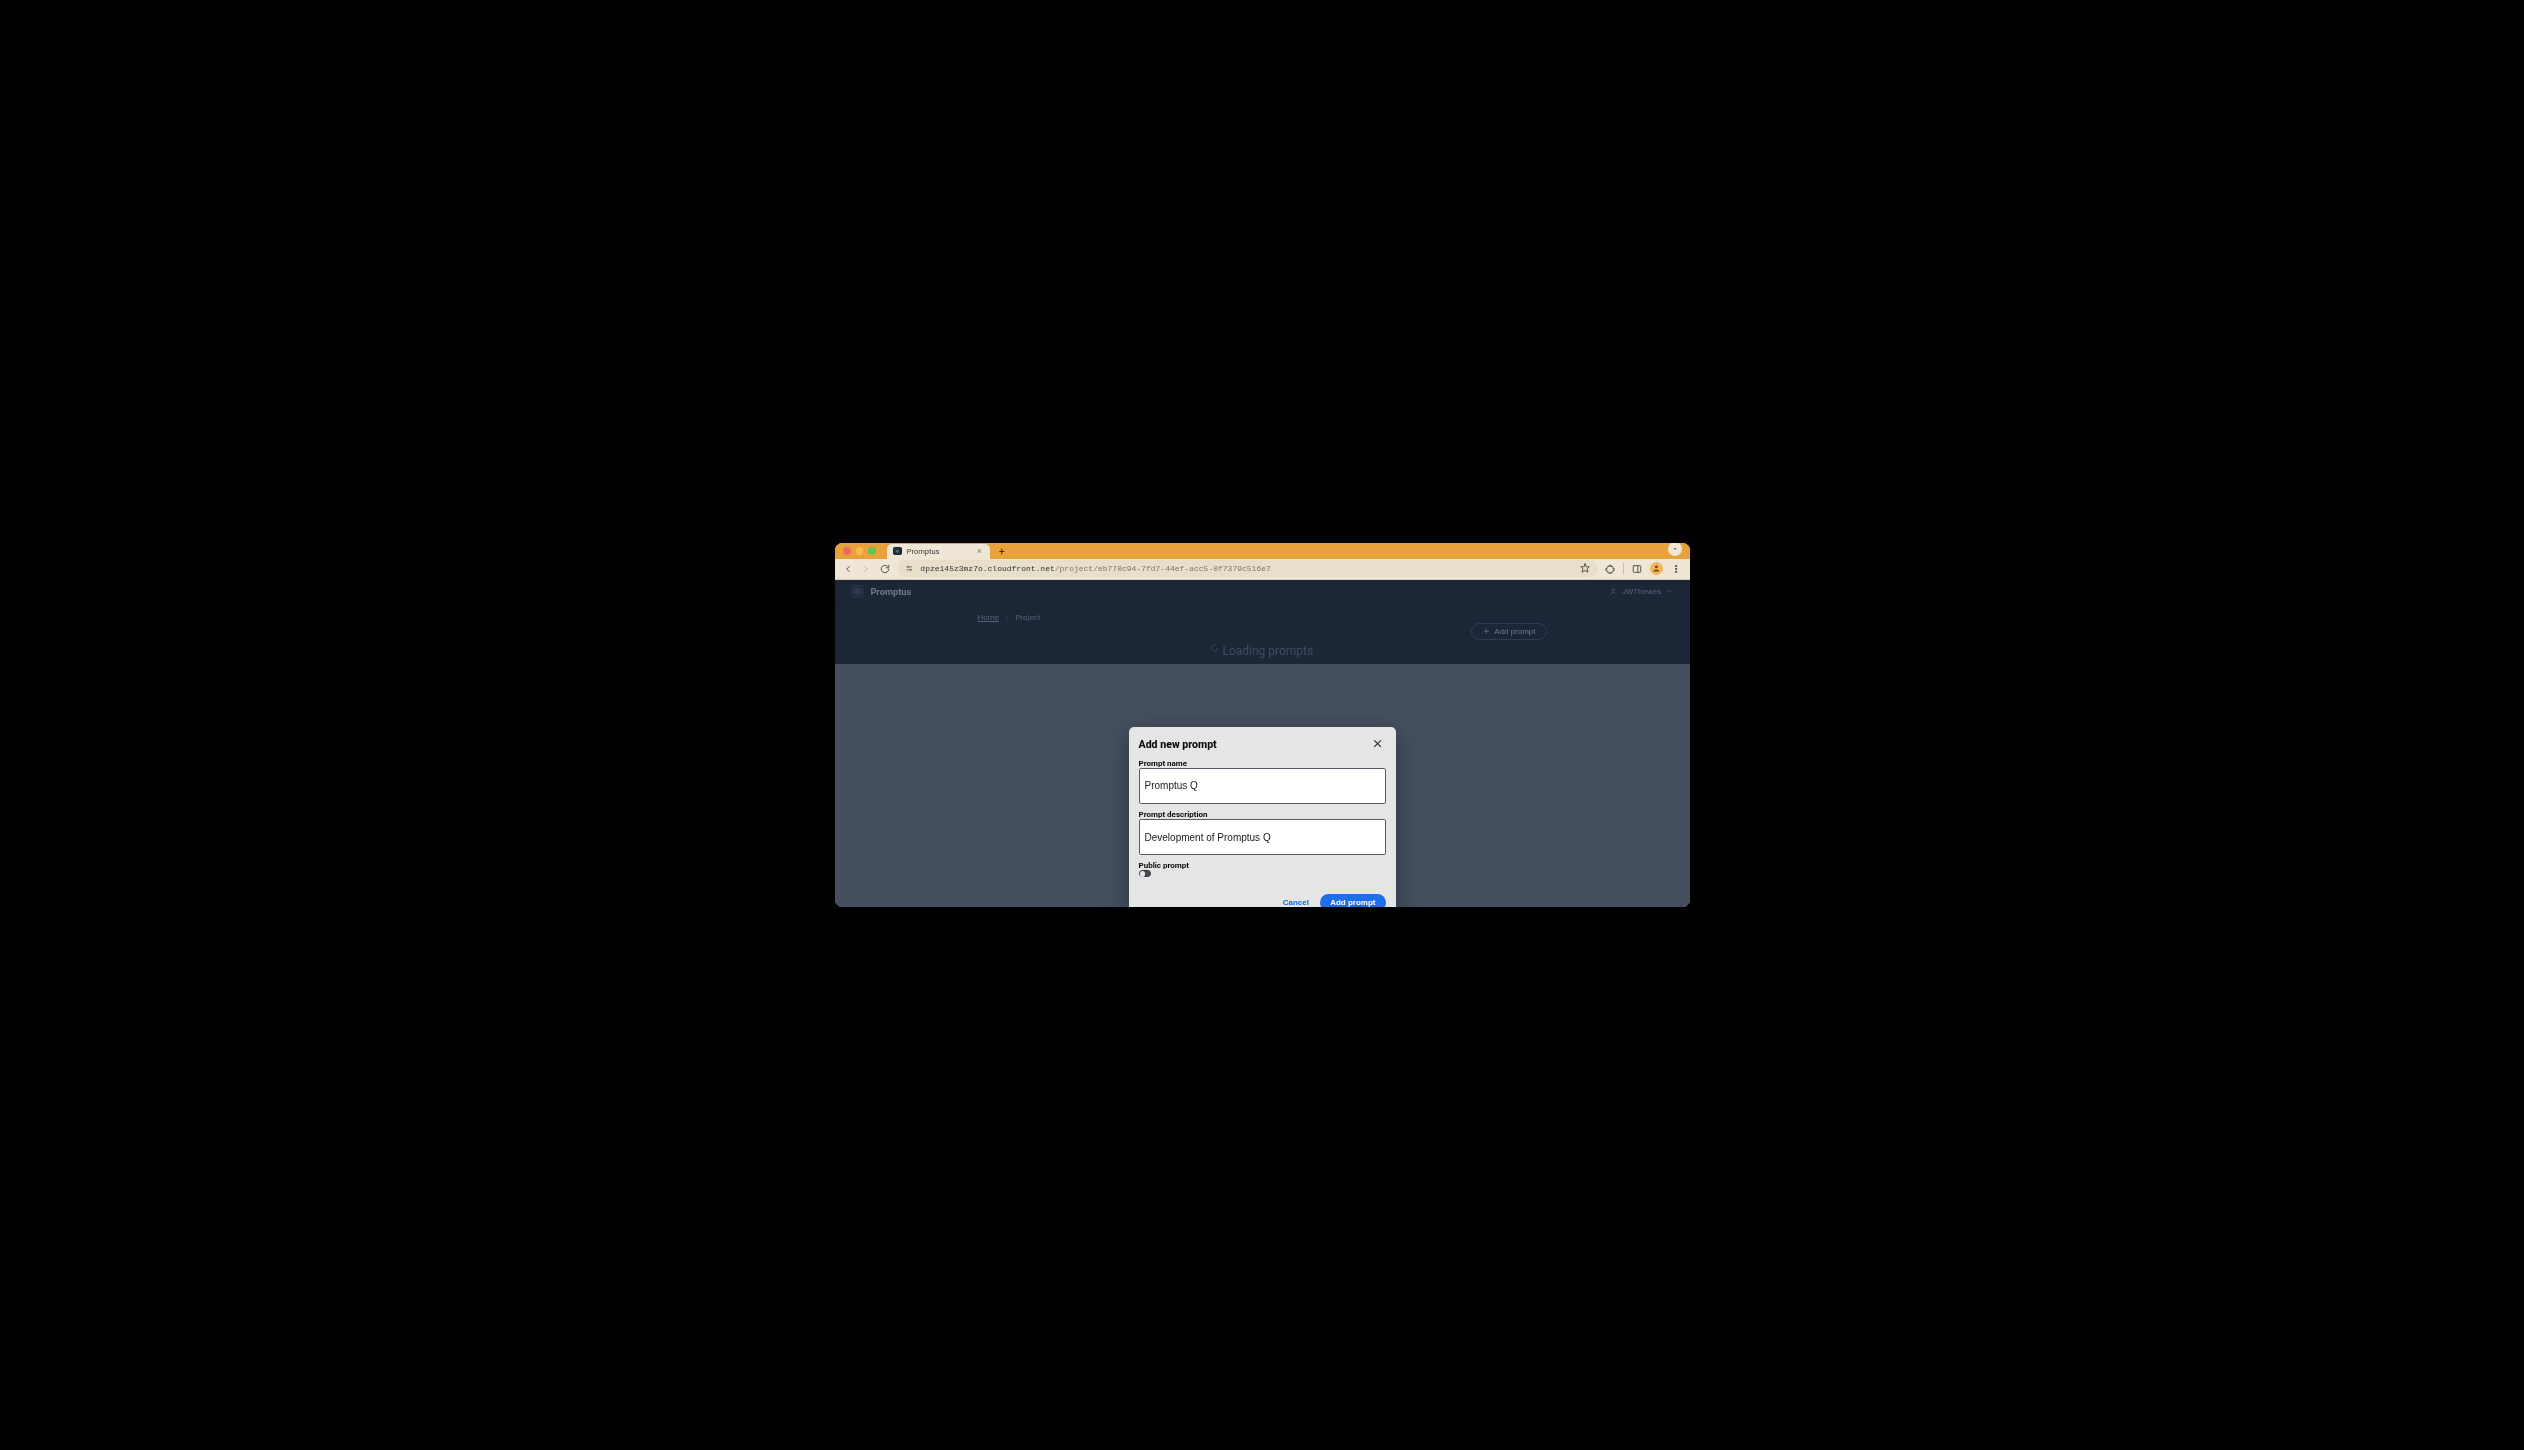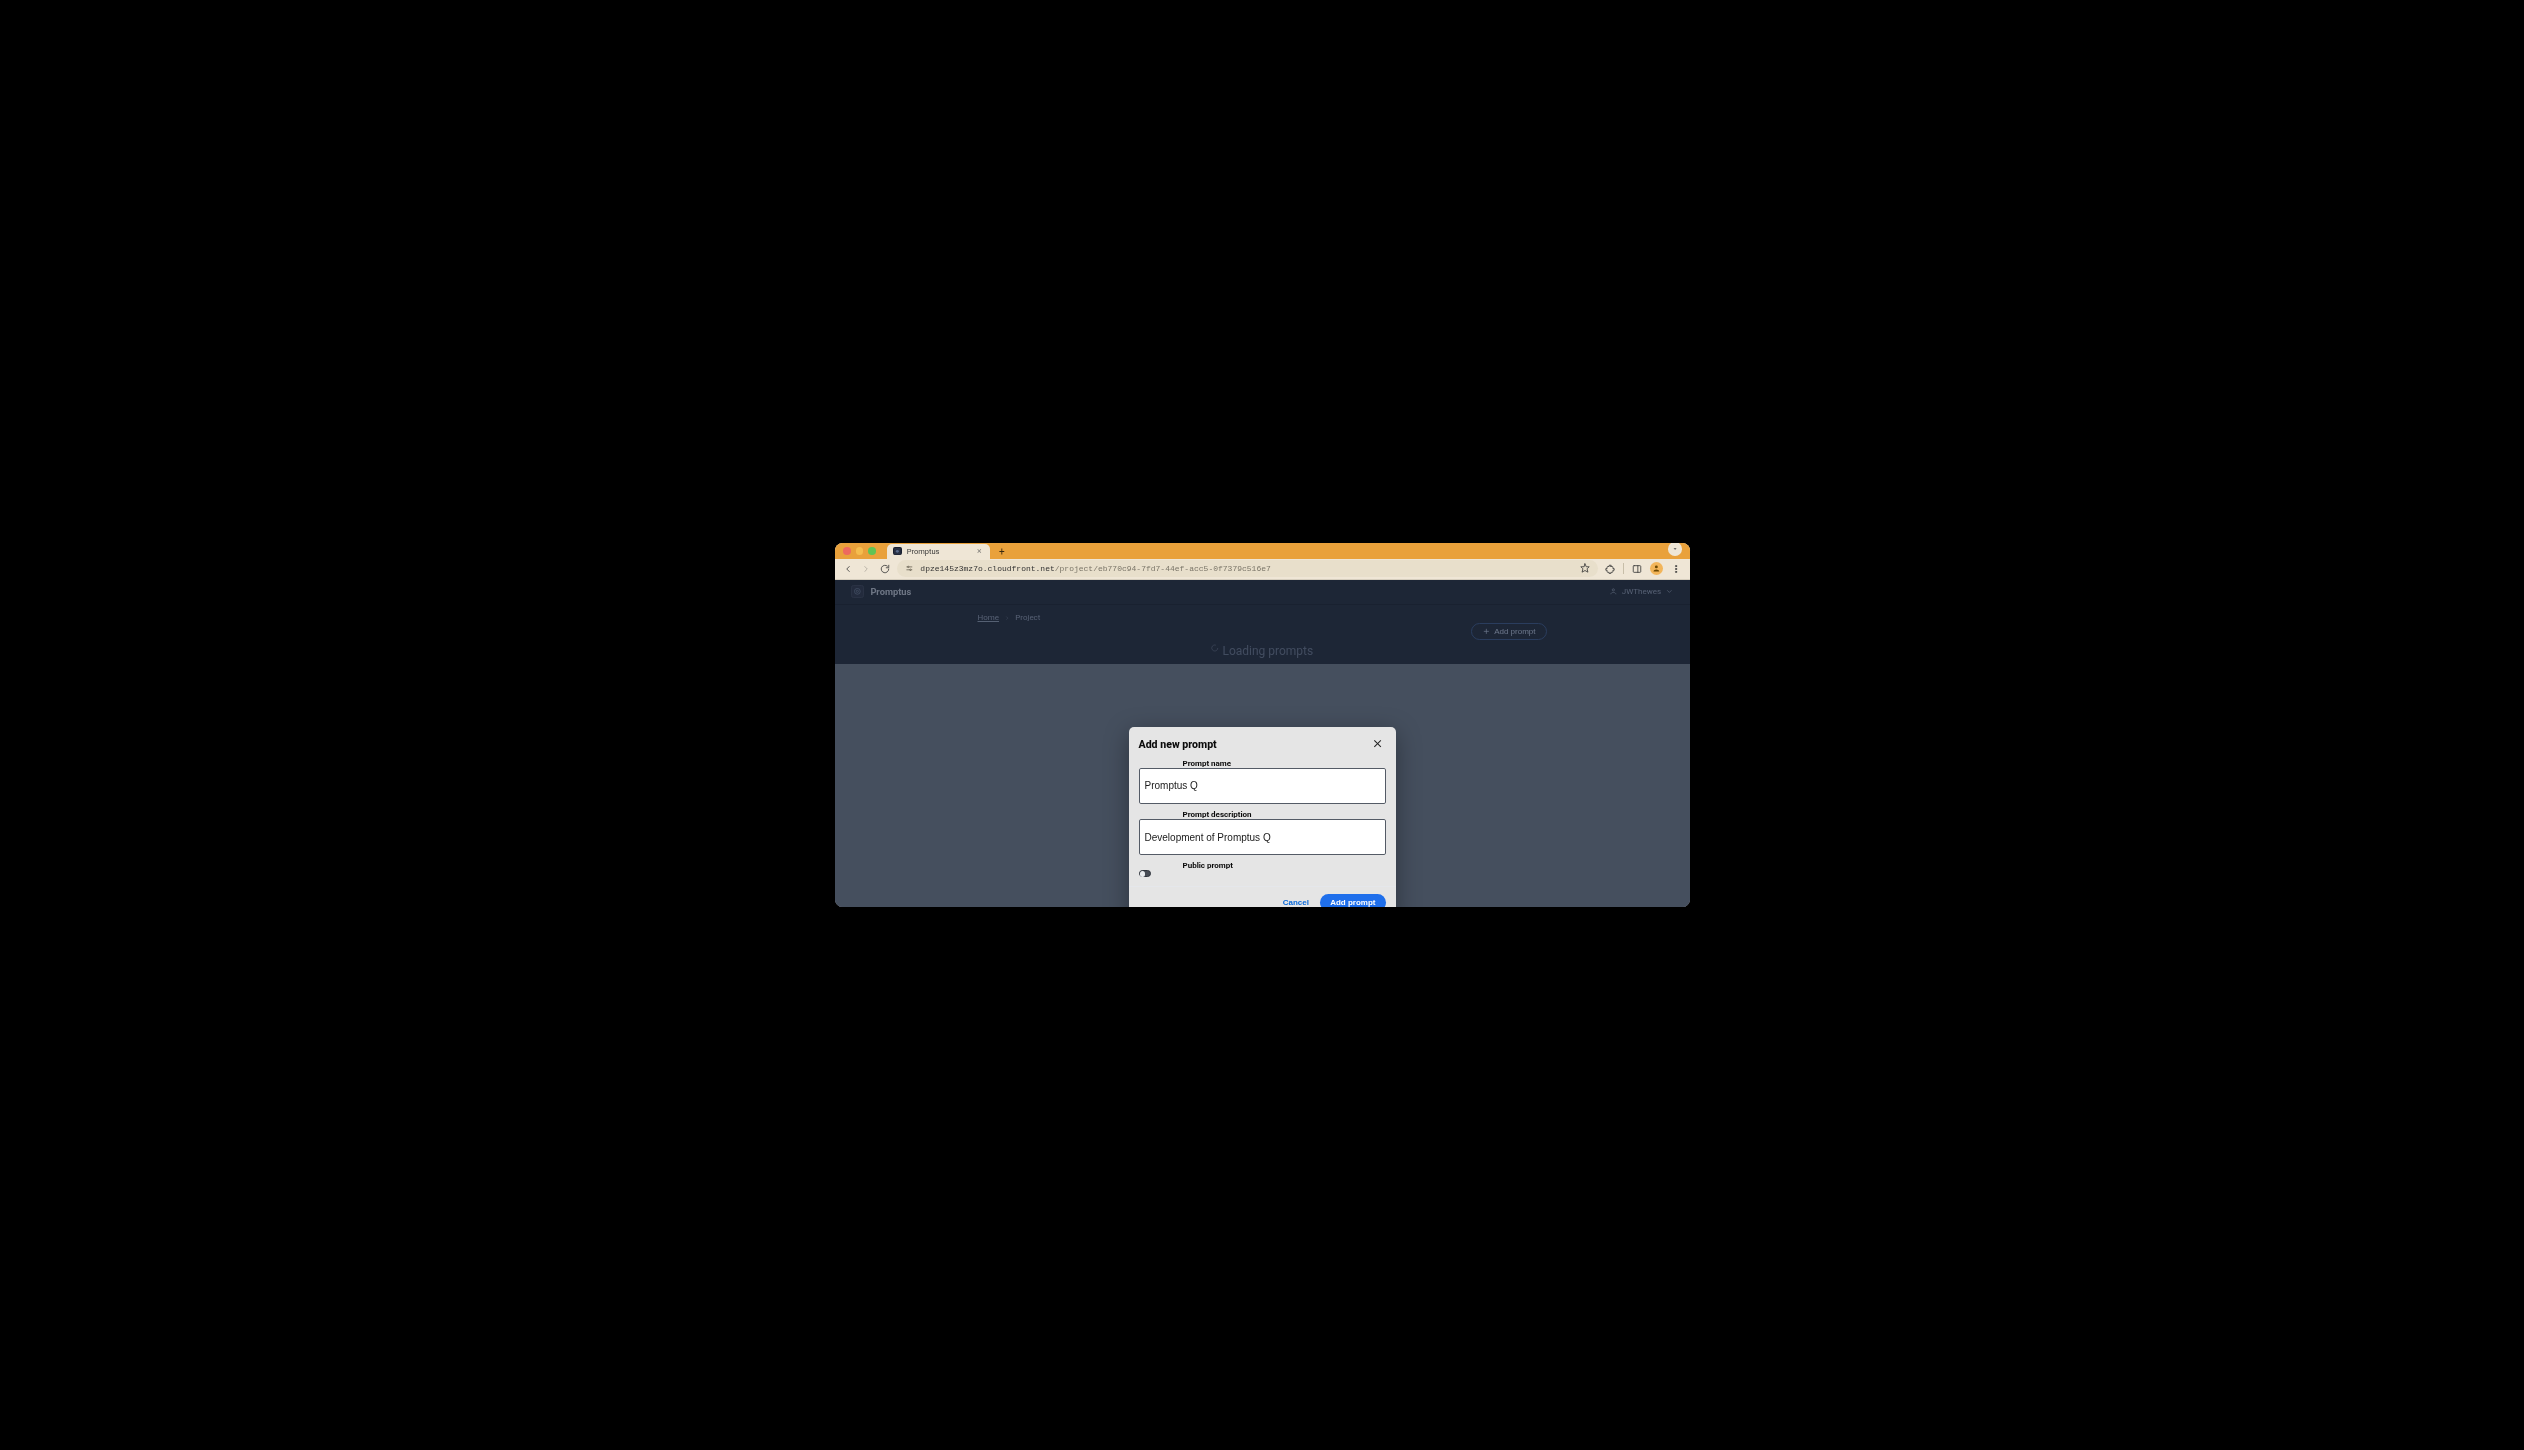--- a/index.html
+++ b/index.html
@@ -189,21 +189,21 @@
     display:flex;align-items:center;padding:10px 10px 3.7px;
   }
   .modal-title{font-size:10.6px;font-weight:800;color:#0a0a0a;}
   .modal-close{
     margin-left:auto;width:15px;height:15px;
     display:flex;align-items:center;justify-content:center;
     cursor:pointer;color:#222;
   }
   .modal-close svg{width:11.2px;height:11.2px;stroke:#222;stroke-width:2.2;fill:none;}
   .modal-body{padding:3.7px 10px 8.7px;display:flex;flex-direction:column;gap:6.2px;}
-  .field-label{font-size:8px;font-weight:700;color:#0a0a0a;margin-left:44px;}
+  .field-label{font-size:8px;font-weight:700;color:#0a0a0a;}
   .text-input{
     width:100%;height:16px;border:0.6px solid #545b66;border-radius:1.9px;
     padding:17px 5px;font-size:10px;color:#1a1a1a;background:#fff;outline:none;
   }
   .toggle{
     width:12.4px;height:6.8px;border-radius:3.7px;background:#474c55;
     position:relative;cursor:pointer;border:0.6px solid #2f343d;
   }
   .toggle .knob{
     position:absolute;width:5.6px;height:5.6px;border-radius:50%;

